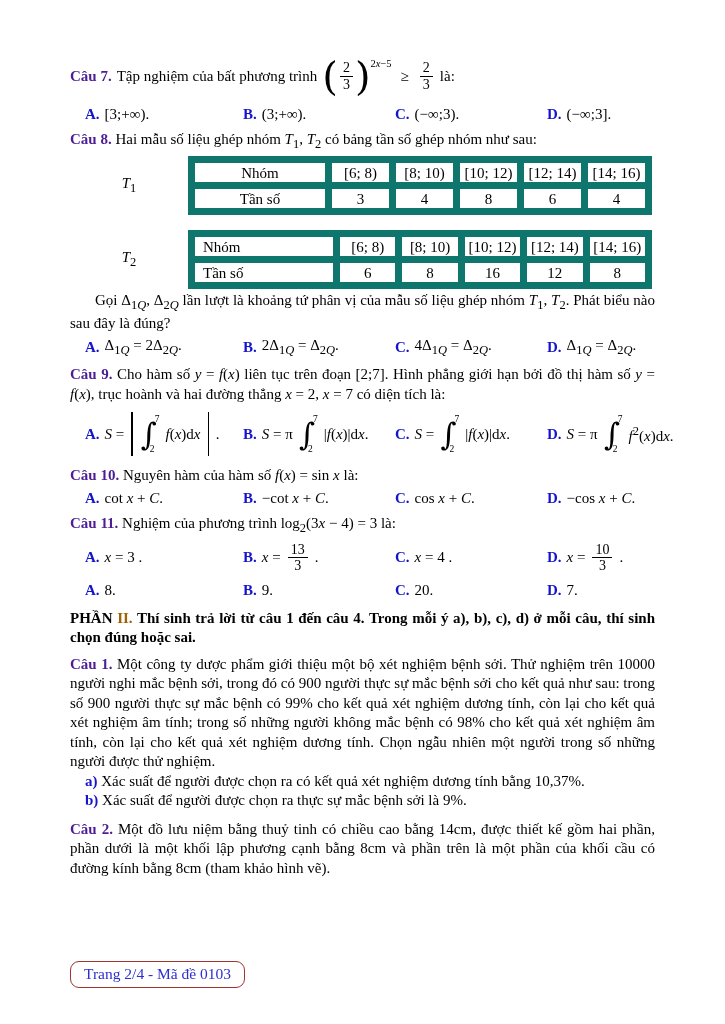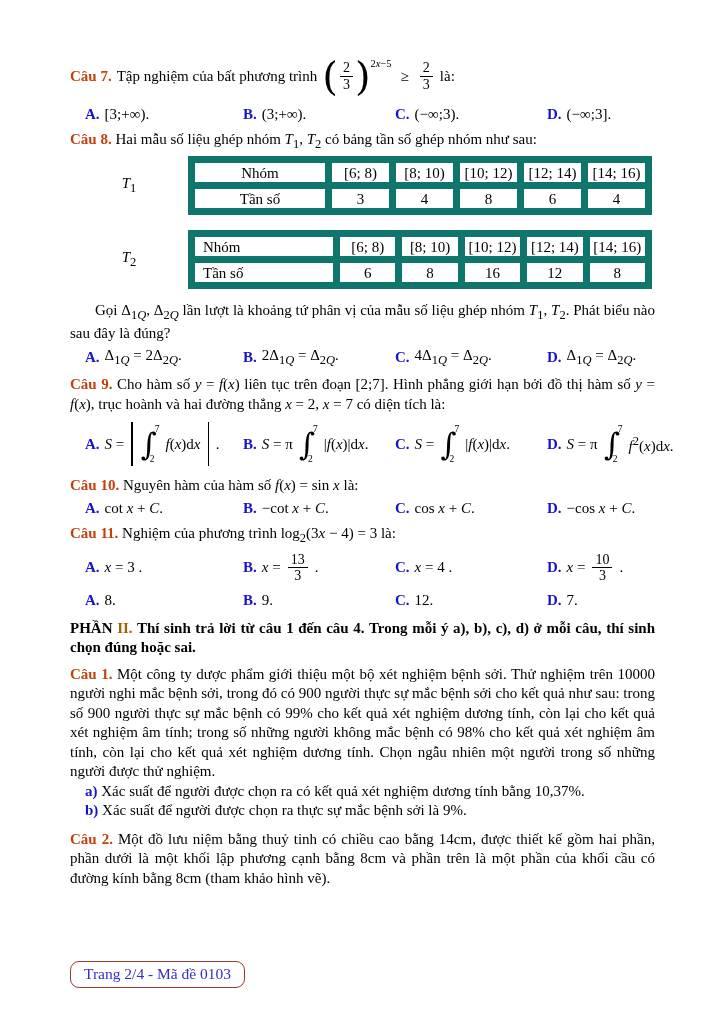--- a/index.html
+++ b/index.html
@@ -5,21 +5,21 @@
   html,body{margin:0;padding:0;background:#fff;}
   .page{
     position:relative;width:725px;height:1024px;background:#ffffff;
     font-family:"Liberation Serif","DejaVu Serif",serif;color:#000;
     box-sizing:border-box;padding:50px 70px 0 70px;overflow:hidden;
     font-size:15px;
   }
   p{margin:0;text-align:justify;line-height:1.3;}
   i{font-style:italic;}
   .qblock{margin-bottom:4px;}
-  .qlabel{color:#c2410c;font-weight:bold;white-space:nowrap;}
+  .qlabel{color:#4c1d95;font-weight:bold;white-space:nowrap;}
   .blue{color:#a16207;}
   
   .opts{display:grid;grid-template-columns:158px 152px 152px 1fr;padding-left:15px;margin:4px 0 7px 0;align-items:center;}
   .opt{display:inline-flex;align-items:center;gap:5px;white-space:nowrap;}
   .opt b{color:#1414cc;}
   .opts.tall{margin:8px 0 10px 0;}
   
   .frac{display:inline-flex;flex-direction:column;text-align:center;line-height:1.1;font-size:14px;margin:0 2px;vertical-align:middle;}
   .frac .fn{border-bottom:1px solid #000;padding:0 3px;display:block;}
   .frac .fd{display:block;}
@@ -147,21 +147,21 @@
           <td>6</td>
           <td>8</td>
           <td>16</td>
           <td>12</td>
           <td>8</td>
         </tr>
       </tbody>
         </table>
     </div>
 
-    <p class="indent" style="margin-top:12px;font-family:Liberation Serif, serif;">Gọi  Δ<sub>1<i>Q</i></sub>, Δ<sub>2<i>Q</i></sub>  lần lượt là khoảng tứ phân vị của mẫu số liệu ghép nhóm  <i>T</i><sub>1</sub>, <i>T</i><sub>2</sub>.  Phát biểu nào sau đây là đúng?</p>
+    <p class="indent" style="margin-top:2px;font-family:Liberation Serif, serif;">Gọi  Δ<sub>1<i>Q</i></sub>, Δ<sub>2<i>Q</i></sub>  lần lượt là khoảng tứ phân vị của mẫu số liệu ghép nhóm  <i>T</i><sub>1</sub>, <i>T</i><sub>2</sub>.  Phát biểu nào sau đây là đúng?</p>
     <div class="opts">
       <span class="opt">
           <b>A.</b>
           <span>Δ<sub>1<i>Q</i></sub> = 2Δ<sub>2<i>Q</i></sub>.</span>
         </span>
       <span class="opt">
           <b>B.</b>
           <span>2Δ<sub>1<i>Q</i></sub> = Δ<sub>2<i>Q</i></sub>.</span>
         </span>
       <span class="opt">
@@ -291,21 +291,21 @@
       <span class="opt">
           <b>A.</b>
           <span>8.</span>
         </span>
       <span class="opt">
           <b>B.</b>
           <span>9.</span>
         </span>
       <span class="opt">
           <b>C.</b>
-          <span>12.</span>
+          <span>20.</span>
         </span>
       <span class="opt">
           <b>D.</b>
           <span>7.</span>
         </span>
     </div>
   </div>
 
   <p class="p2head"><span>PHẦN</span> <span class="blue">II.</span> <span>Thí sinh trả lời từ câu 1 đến câu 4. Trong mỗi ý a), b), c), d) ở mỗi câu, thí sinh chọn đúng hoặc sai.</span></p>
 

